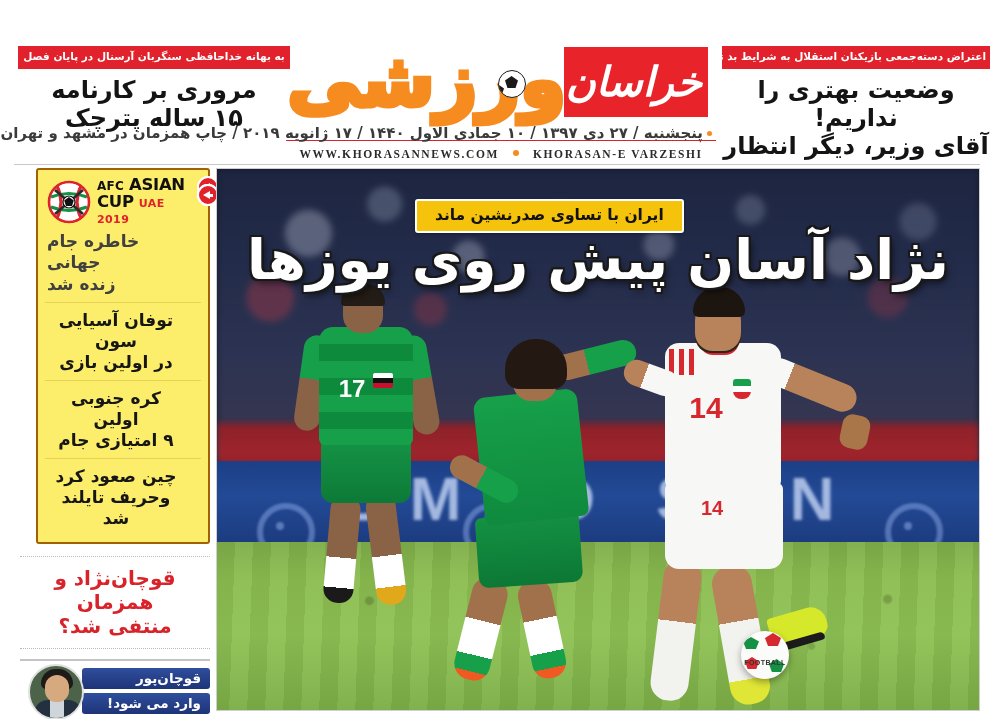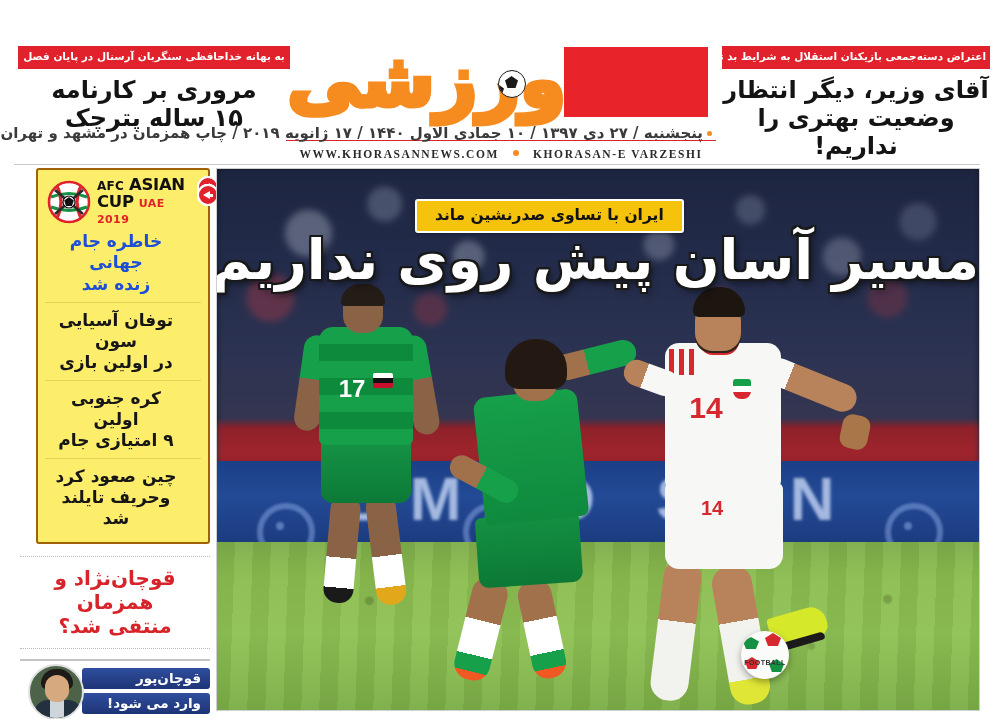--- a/index.html
+++ b/index.html
@@ -255,22 +255,22 @@
     color: #161616;
     font-size: 17px;
     font-weight: bold;
     line-height: 1.24;
     padding: 7px 16px 7px 2px;
     border-top: 1px solid #e6d255;
     letter-spacing: -0.4px;
   }
   .afc-item:first-of-type { border-top: none; }
   #afc-headline {
-    text-align: center;
-    color: #1d4ed8;
+    text-align: left;
+    color: #404040;
     font-size: 17px;
     font-weight: bold;
     line-height: 1.25;
     padding: 5px 16px 7px 2px;
     letter-spacing: -0.4px;
   }
   .afc-item span, #afc-headline span { display: block; }
 
   .arrow-btn {
     position: absolute;
@@ -791,28 +791,29 @@
       <div class="teaser-kicker">به بهانه خداحافظی سنگربان آرسنال در پایان فصل</div>
       <div class="teaser-head">
         <span>مروری بر کارنامه</span>
         <span>۱۵ ساله پترچک</span>
       </div>
     </div>
 
     <div class="teaser teaser-right">
       <div class="teaser-kicker">اعتراض دسته‌جمعی بازیکنان استقلال به شرایط بد تیم</div>
       <div class="teaser-head">
+        <span>وضعیت بهتری را نداریم!</span>
         <span>آقای وزیر، دیگر انتظار</span>
-        <span>وضعیت بهتری را نداریم!</span>
       </div>
     </div>
 
     <div id="logoblock">
       <div id="logo-art">
         <div id="logo-redbox"></div>
+        <div id="logo-khorasan">خراسان</div>
         <div id="logo-varzeshi">ورزشی</div>
         <div id="logo-ball"></div>
       </div>
       <div id="logo-dateline">
         <span class="dot"></span><span class="dateline-text">پنجشنبه / ۲۷ دی ۱۳۹۷ / ۱۰ جمادی الاول ۱۴۴۰ / ۱۷ ژانویه ۲۰۱۹ / چاپ همزمان در مشهد و تهران</span>
       </div>
       <div id="logo-urlline">
         <span class="u">WWW.KHORASANNEWS.COM</span><span class="seperator"></span><span class="u">KHORASAN-E VARZESHI</span>
       </div>
     </div>
@@ -975,18 +976,18 @@
         <div id="boot"></div>
         <div id="ball">
           <span class="pw" style="left:2px; top:6px; width:16px; height:12px; clip-path:polygon(50% 0,100% 38%,81% 100%,19% 100%,0 38%);"></span>
           <span class="pr" style="left:24px; top:2px; width:16px; height:13px; clip-path:polygon(50% 0,100% 38%,81% 100%,19% 100%,0 38%);"></span>
           <span class="pr" style="left:4px; top:26px; width:14px; height:12px; clip-path:polygon(50% 0,100% 38%,81% 100%,19% 100%,0 38%);"></span>
           <span class="pw" style="left:28px; top:28px; width:15px; height:13px; clip-path:polygon(50% 0,100% 38%,81% 100%,19% 100%,0 38%);"></span>
           <span class="lbl">FOOTBALL</span>
         </div>
 
         <div id="banner-yellow">ایران با تساوی صدرنشین ماند</div>
-        <div id="main-headline">مسیر آسان پیش روی نداریم</div>
+        <div id="main-headline">نژاد آسان پیش روی یوزها</div>
       </div>
     </div>
 
   </div>
 </div>
 
 </body></html>

